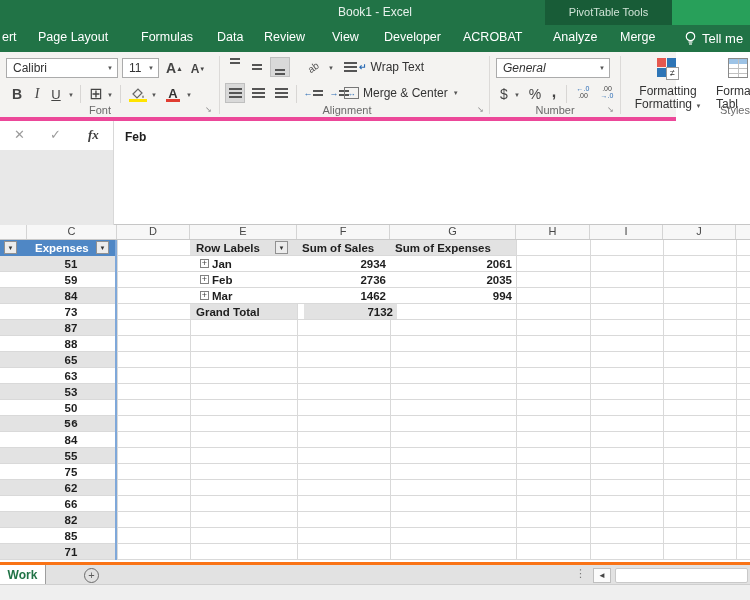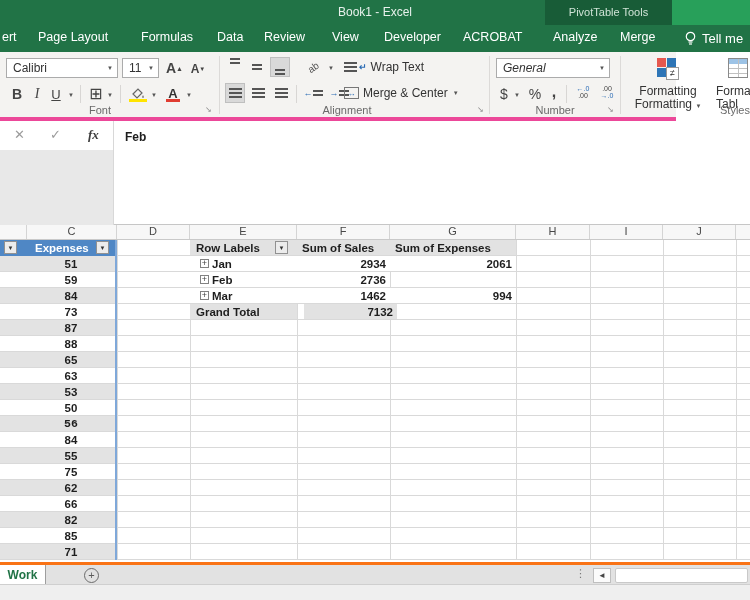--- a/index.html
+++ b/index.html
@@ -321,20 +321,21 @@
     <div class="cell" style="left: 27px; top: 304px; width: 88px; background: rgb(227, 227, 227); justify-content: center;">71</div>
     <div style="position: absolute; left: 115px; top: 0px; width: 2px; height: 320px; background: rgb(127, 168, 217);"></div>
     <div class="cell" style="left: 190px; top: 0px; width: 107px; background: rgb(226, 226, 226); padding-left: 6px;">Row Labels<div class="ddbtn" style="left: 85px; top: 1px;">▼</div></div>
     <div class="cell" style="left: 297px; top: 0px; width: 93px; background: rgb(226, 226, 226); padding-left: 5px;">Sum of Sales</div>
     <div class="cell" style="left: 390px; top: 0px; width: 126px; background: rgb(226, 226, 226); padding-left: 5px;">Sum of Expenses</div>
     <div class="cell" style="left: 190px; top: 16px; width: 107px; background: rgb(255, 255, 255); padding-left: 10px;"><span class="expand-box">+</span>Jan</div>
     <div class="cell" style="left: 297px; top: 16px; width: 93px; background: rgb(255, 255, 255); justify-content: flex-end; padding-right: 4px;">2934</div>
     <div class="cell" style="left: 390px; top: 16px; width: 126px; background: rgb(255, 255, 255); justify-content: flex-end; padding-right: 4px;">2061</div>
     <div class="cell" style="left: 190px; top: 32px; width: 107px; background: rgb(255, 255, 255); padding-left: 10px;"><span class="expand-box">+</span>Feb</div>
     <div class="cell" style="left: 297px; top: 32px; width: 93px; background: rgb(255, 255, 255); justify-content: flex-end; padding-right: 4px;">2736</div>
+    <div class="cell" style="left: 390px; top: 32px; width: 126px; background: rgb(255, 255, 255); justify-content: flex-end; padding-right: 4px;">2035</div>
     <div class="cell" style="left: 190px; top: 48px; width: 107px; background: rgb(255, 255, 255); padding-left: 10px;"><span class="expand-box">+</span>Mar</div>
     <div class="cell" style="left: 297px; top: 48px; width: 93px; background: rgb(255, 255, 255); justify-content: flex-end; padding-right: 4px;">1462</div>
     <div class="cell" style="left: 390px; top: 48px; width: 126px; background: rgb(255, 255, 255); justify-content: flex-end; padding-right: 4px;">994</div>
     <div class="cell" style="left: 190px; top: 64px; width: 107px; background: rgb(226, 226, 226); padding-left: 6px;">Grand Total</div>
     <div class="cell" style="left: 304px; top: 64px; width: 93px; background: rgb(226, 226, 226); justify-content: flex-end; padding-right: 4px;">7132</div>
   </div>
 
 <div class="abs" id="tabbar">
   <div class="abs" id="sheet-tab">Work</div>
   <div class="abs" id="add-sheet">+</div>

